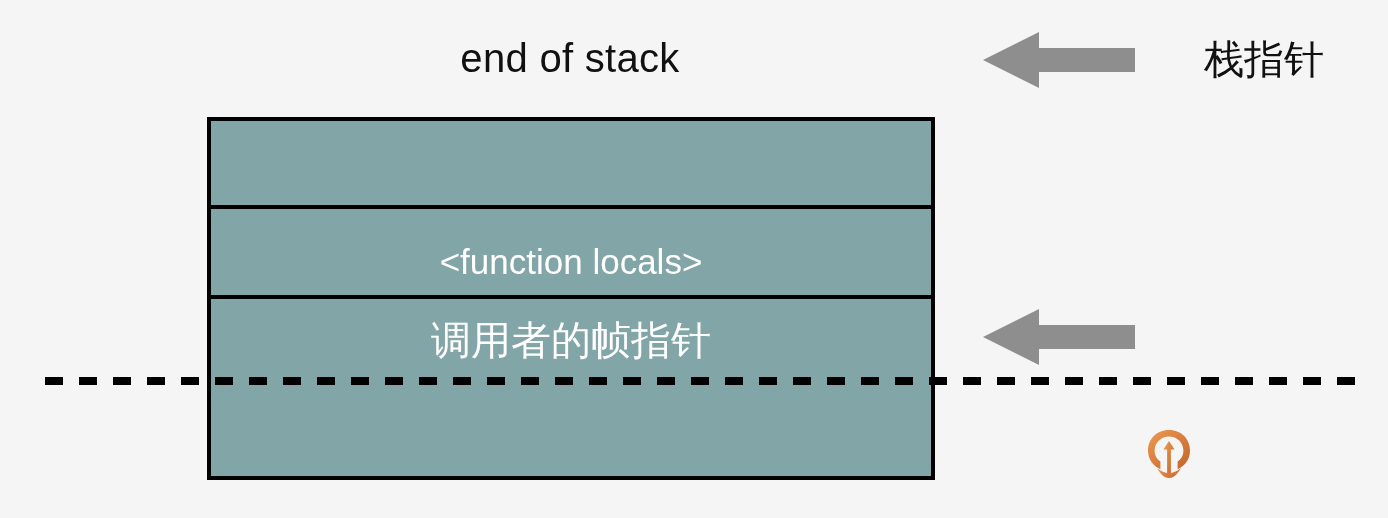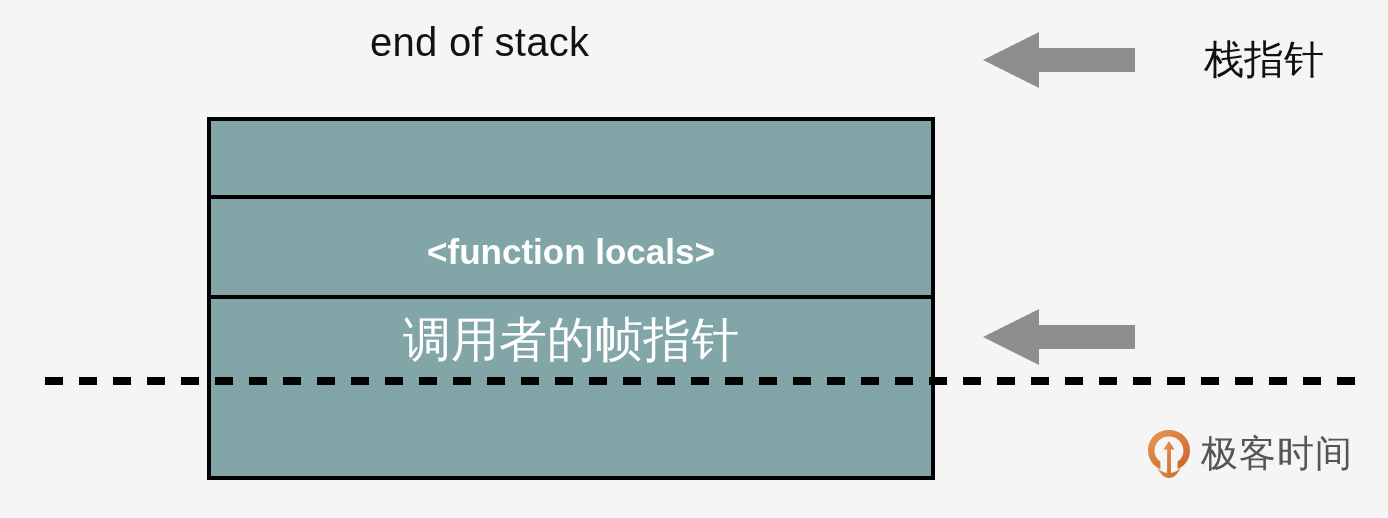--- a/index.html
+++ b/index.html
@@ -17,22 +17,23 @@
     position: relative;
     width: 1388px;
     height: 518px;
     background: #f5f5f5;
   }
 
   
   .title {
     position: absolute;
     left: 370px;
-    top: 14px;
+    top: 30px;
     width: 400px;
+    text-align: center;
     font-size: 40px;
     line-height: 56px;
     color: #111111;
     letter-spacing: 0.3px;
     white-space: nowrap;
   }
 
   
   .stack-box {
     position: absolute;
@@ -50,24 +51,24 @@
     width: 100%;
     box-sizing: border-box;
     display: flex;
     align-items: center;
     justify-content: center;
     color: #ffffff;
     font-size: 35px;
     white-space: nowrap;
   }
   .stack-row.r0 { top: 0px;   height: 84px; }
-  .stack-row.r1 { top: 74px;  height: 110px;  border-top: 4px solid #000000; font-weight: bold; }
+  .stack-row.r1 { top: 84px;  height: 110px;  border-top: 4px solid #000000; }
   .stack-row.r2 { top: 174px; height: 86px;  border-top: 4px solid #000000; }
   .stack-row.r3 { top: 260px; height: 95px;  }
-  .stack-row .row-label-cn { font-size: 48px; }
+  .stack-row .row-label-cn { font-size: 40px; }
 
   
   .dashed-line {
     position: absolute;
     left: 45px;
     top: 377px;
     width: 1322px;
     height: 8px;
     background-image: linear-gradient(to right, #000000 0 18px, transparent 18px 34px);
     background-size: 34px 8px;
@@ -159,16 +160,15 @@
           <linearGradient id="gtgrad" x1="0" y1="0" x2="1" y2="1">
             <stop offset="0%" stop-color="#ee9a52"></stop>
             <stop offset="100%" stop-color="#c4632a"></stop>
           </linearGradient>
         </defs>
         <path d="M23 2 C10.3 2 2 11.4 2 22.6 C2 31.2 7.2 38.3 14.4 41.2 L14.4 33.6 C10.8 31.3 8.6 27.3 8.6 22.6 C8.6 14.9 14.9 8.6 23 8.6 C31.1 8.6 37.4 14.9 37.4 22.6 C37.4 27.3 35.2 31.3 31.6 33.6 L31.6 41.2 C38.8 38.3 44 31.2 44 22.6 C44 11.4 35.7 2 23 2 Z" fill="url(#gtgrad)"></path>
         <path d="M23 13 L28.6 21.5 L24.9 21.5 L24.9 49 L21.1 49 L21.1 21.5 L17.4 21.5 Z" fill="url(#gtgrad)"></path>
         <path d="M11 40 C15 47 19 50 23 50 C27 50 31 47 35 40 C31 43.5 27 45 23 45 C19 45 15 43.5 11 40 Z" fill="url(#gtgrad)"></path>
       </svg>
     </span>
-    <span class="wm-text">极客时间</span>
   </div>
 
 </div>
 
 </body></html>

